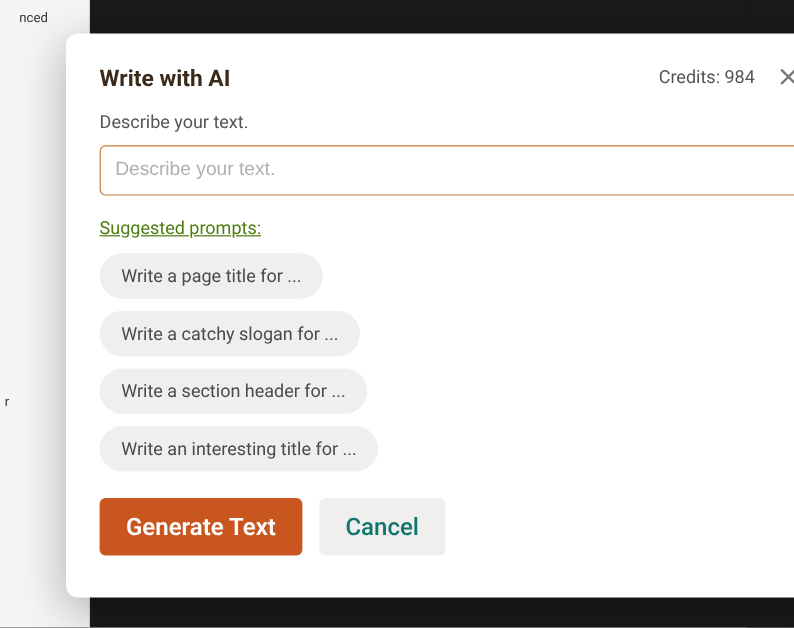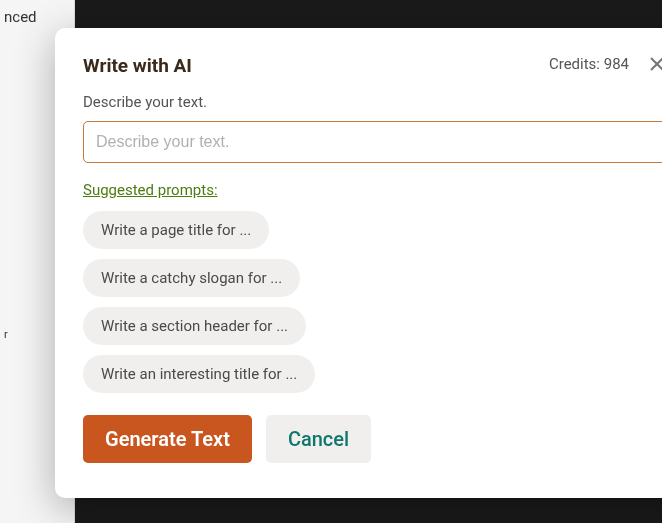--- a/index.html
+++ b/index.html
@@ -21,23 +21,23 @@
       top: 0;
       width: 75px;
       height: 523px;
       background: #f5f5f5;
       border-right: 1px solid #ddd;
     }
     .bg-text-1 {
       position: absolute;
       left: 0;
       top: 8px;
-      font-size: 15px;
+      font-size: 11px;
       color: #333;
-      padding-left: 4px;
+      padding-left: 16px;
     }
     .bg-text-2 {
       position: absolute;
       left: 0;
       top: 328px;
       font-size: 11px;
       color: #333;
       padding-left: 4px;
     }
     .bg-dark-right {

